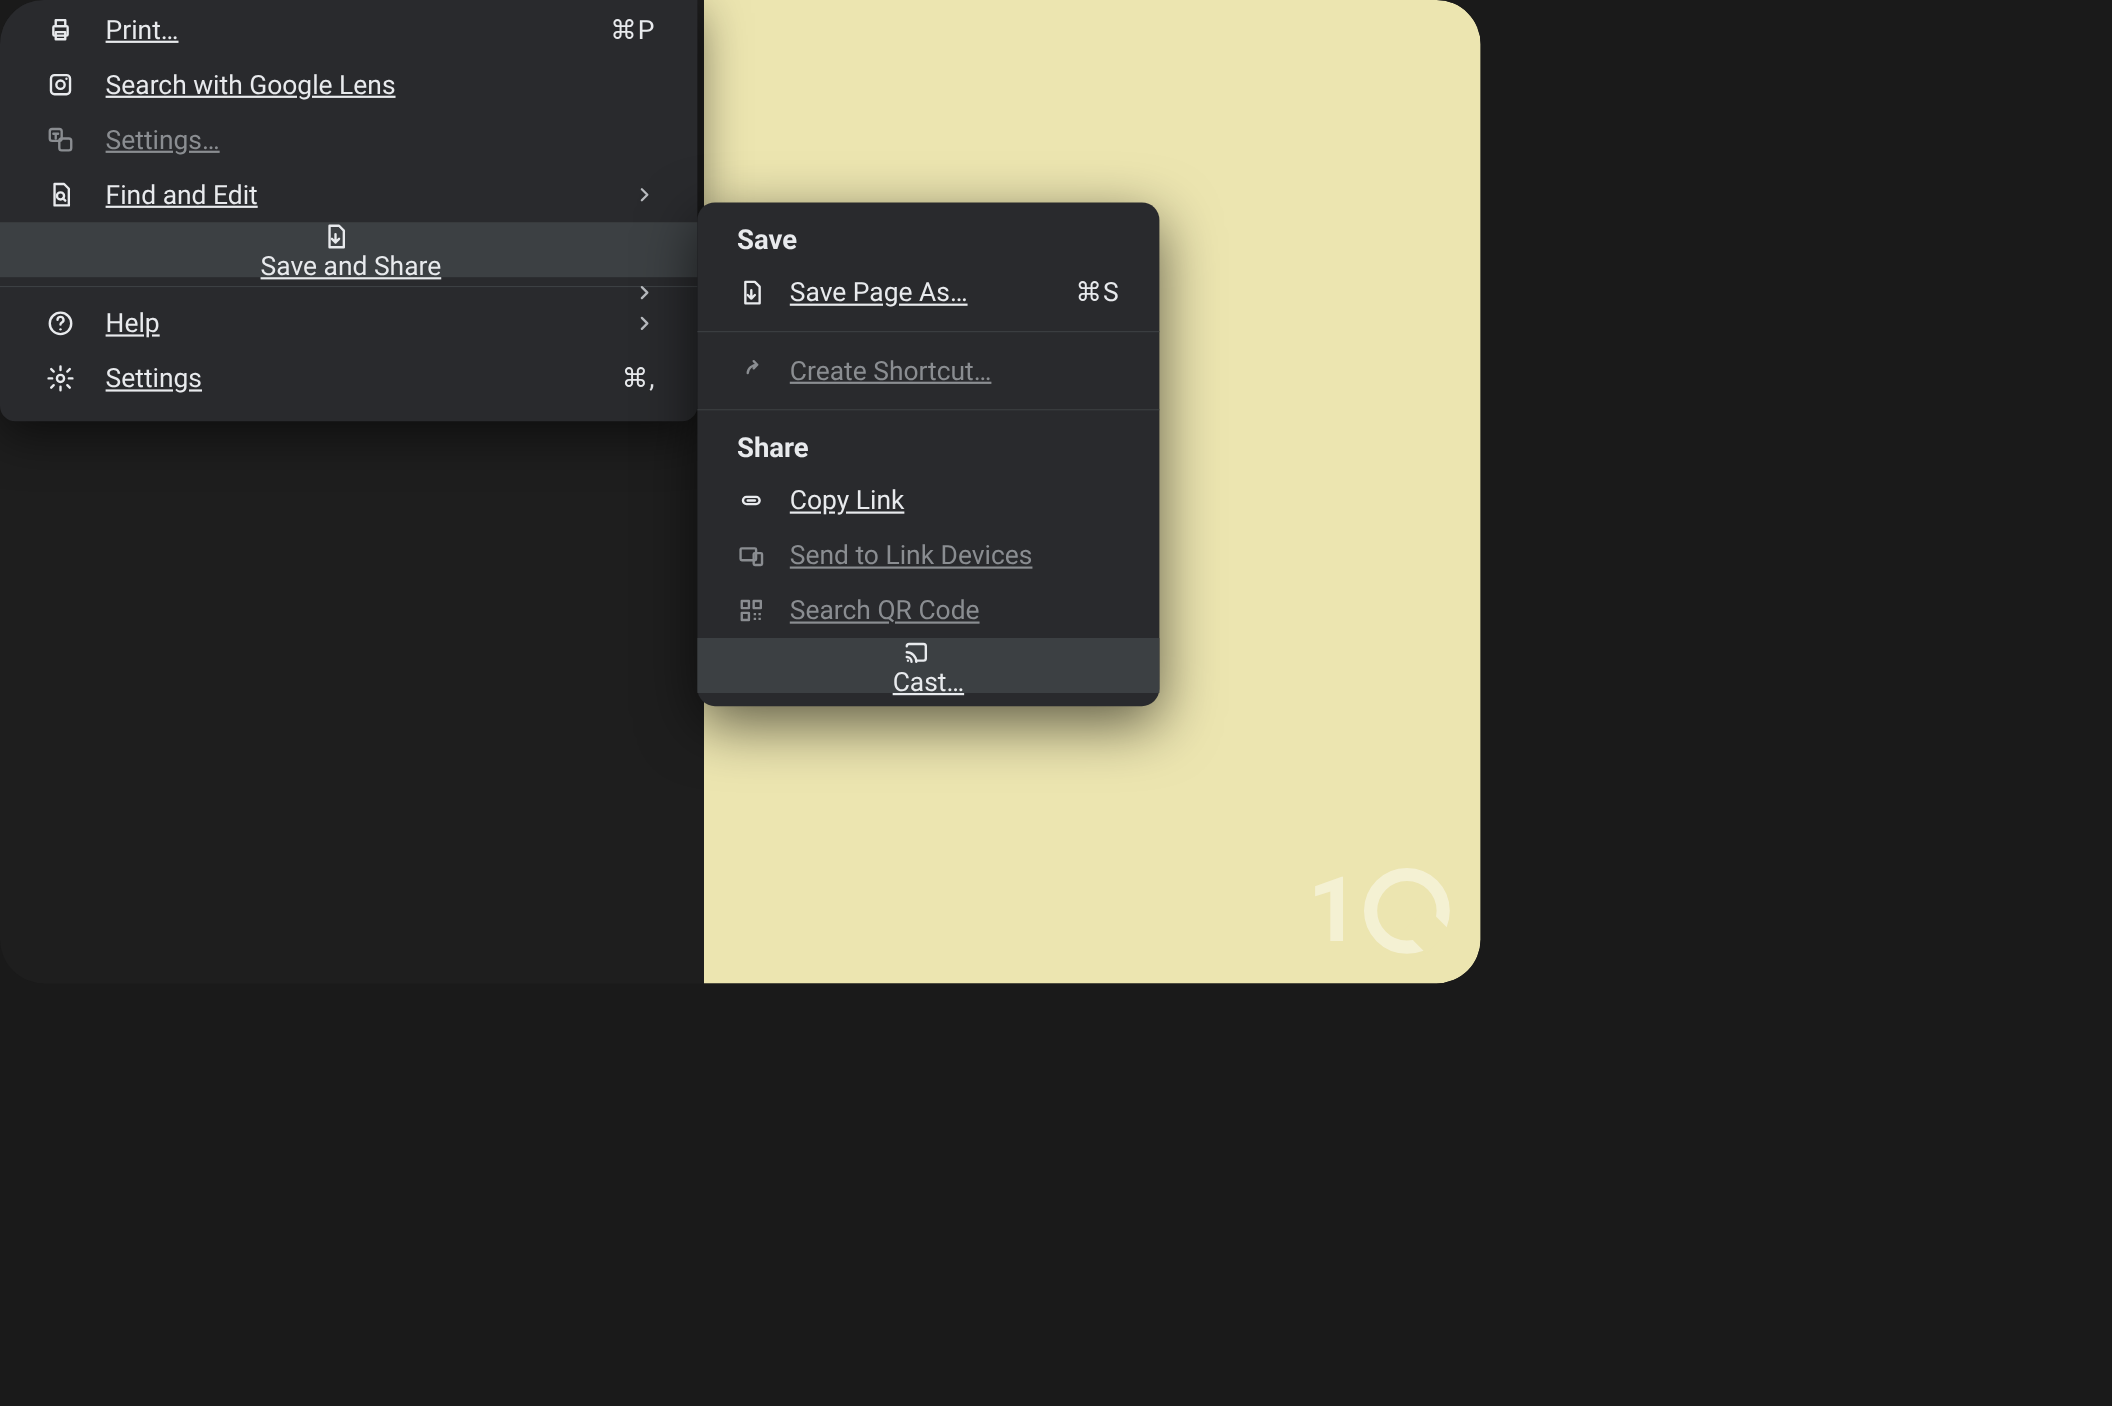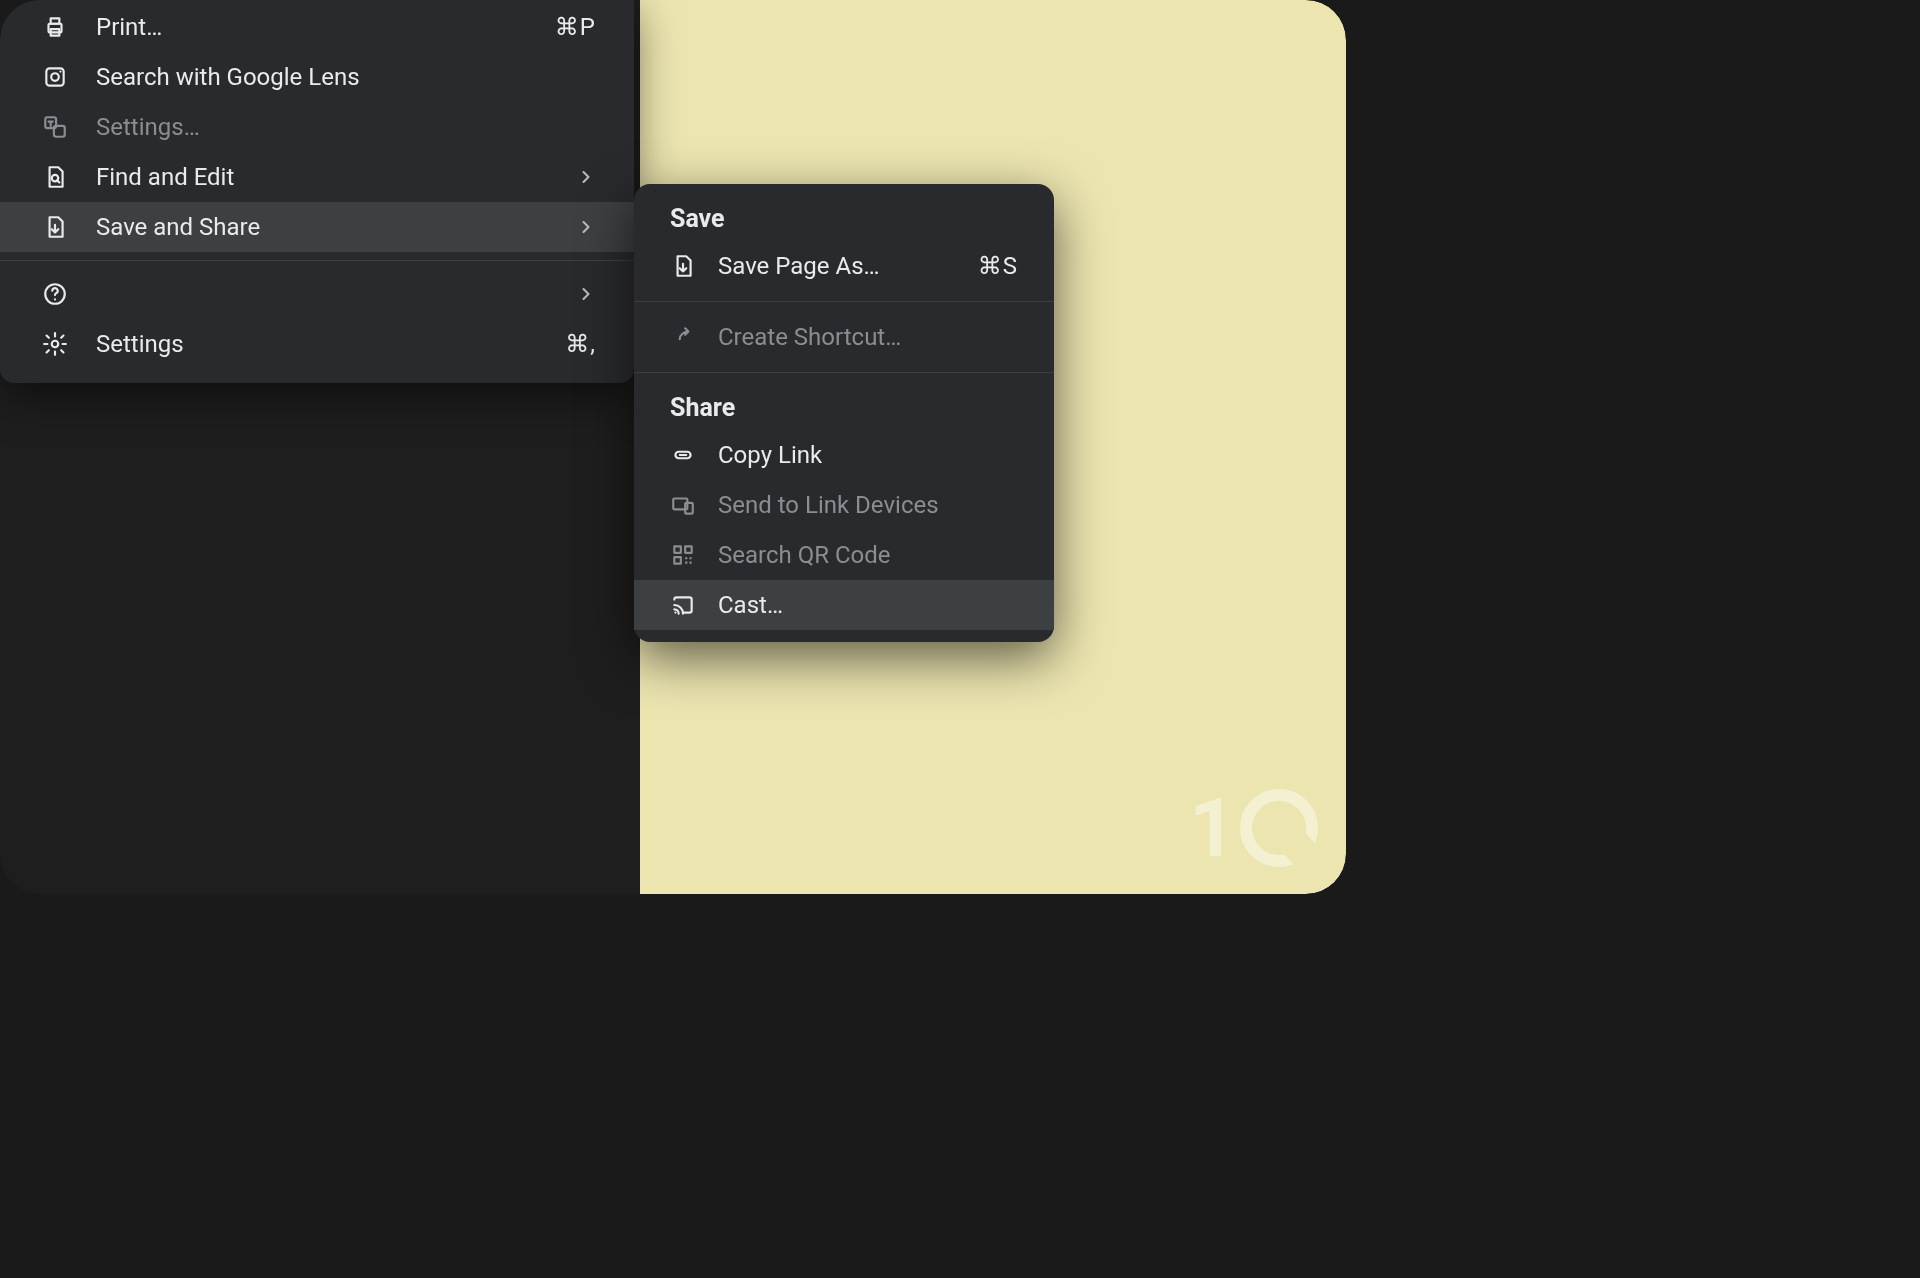--- a/index.html
+++ b/index.html
@@ -45,29 +45,29 @@
     display: flex;
     align-items: center;
     height: 50px;
     padding: 0 38px 0 42px;
     color: #e8eaed;
     font-size: 24px;
     cursor: default;
     position: relative;
   }
   .menu-item.disabled { color: #8a8d91; }
-  .menu-item.hovered { background: #3c4043; }
+  .menu-item.hovered { background: #3c4043; flex-direction: column; }
   .menu-item .icon-slot {
     width: 54px;
     display: flex;
     align-items: center;
     justify-content: flex-start;
     flex-shrink: 0;
   }
-  .menu-item .label { flex: 1; }
+  .menu-item .label { flex: 1; text-decoration: underline; }
   .menu-item .shortcut { color: #e8eaed; font-size: 24px; letter-spacing: 1px; }
   .menu-item .chevron {
     color: #b8bbbf;
     font-size: 22px;
     margin-left: auto;
   }
   .menu-sep {
     height: 1px;
     background: #3c4043;
     margin: 8px 0;
@@ -193,20 +193,21 @@
       </div>
       <div class="menu-sep"></div>
       <div class="menu-item">
         <span class="icon-slot">
           <svg width="26" height="26" viewBox="0 0 24 24">
             <circle cx="12" cy="12" r="9" stroke="#e8eaed" stroke-width="2" fill="none" stroke-linecap="round" stroke-linejoin="round"></circle>
             <path d="M9.5 9a2.5 2.5 0 1 1 3.5 2.3c-.8.4-1 1-1 1.7" stroke="#e8eaed" stroke-width="2" fill="none" stroke-linecap="round" stroke-linejoin="round"></path>
             <circle cx="12" cy="17" r="1" fill="#e8eaed"></circle>
           </svg>
         </span>
+        <span class="label">Help</span>
         <span class="chevron">
           <svg width="20" height="20" viewBox="0 0 24 24">
             <path d="M9 6l6 6-6 6" stroke="#b8bbbf" stroke-width="2.5" fill="none" stroke-linecap="round" stroke-linejoin="round"></path>
           </svg>
         </span>
       </div>
       <div class="menu-item">
         <span class="icon-slot">
           <svg width="26" height="26" viewBox="0 0 24 24">
             <circle cx="12" cy="12" r="3" stroke="#e8eaed" stroke-width="2" fill="none" stroke-linecap="round" stroke-linejoin="round"></circle>

